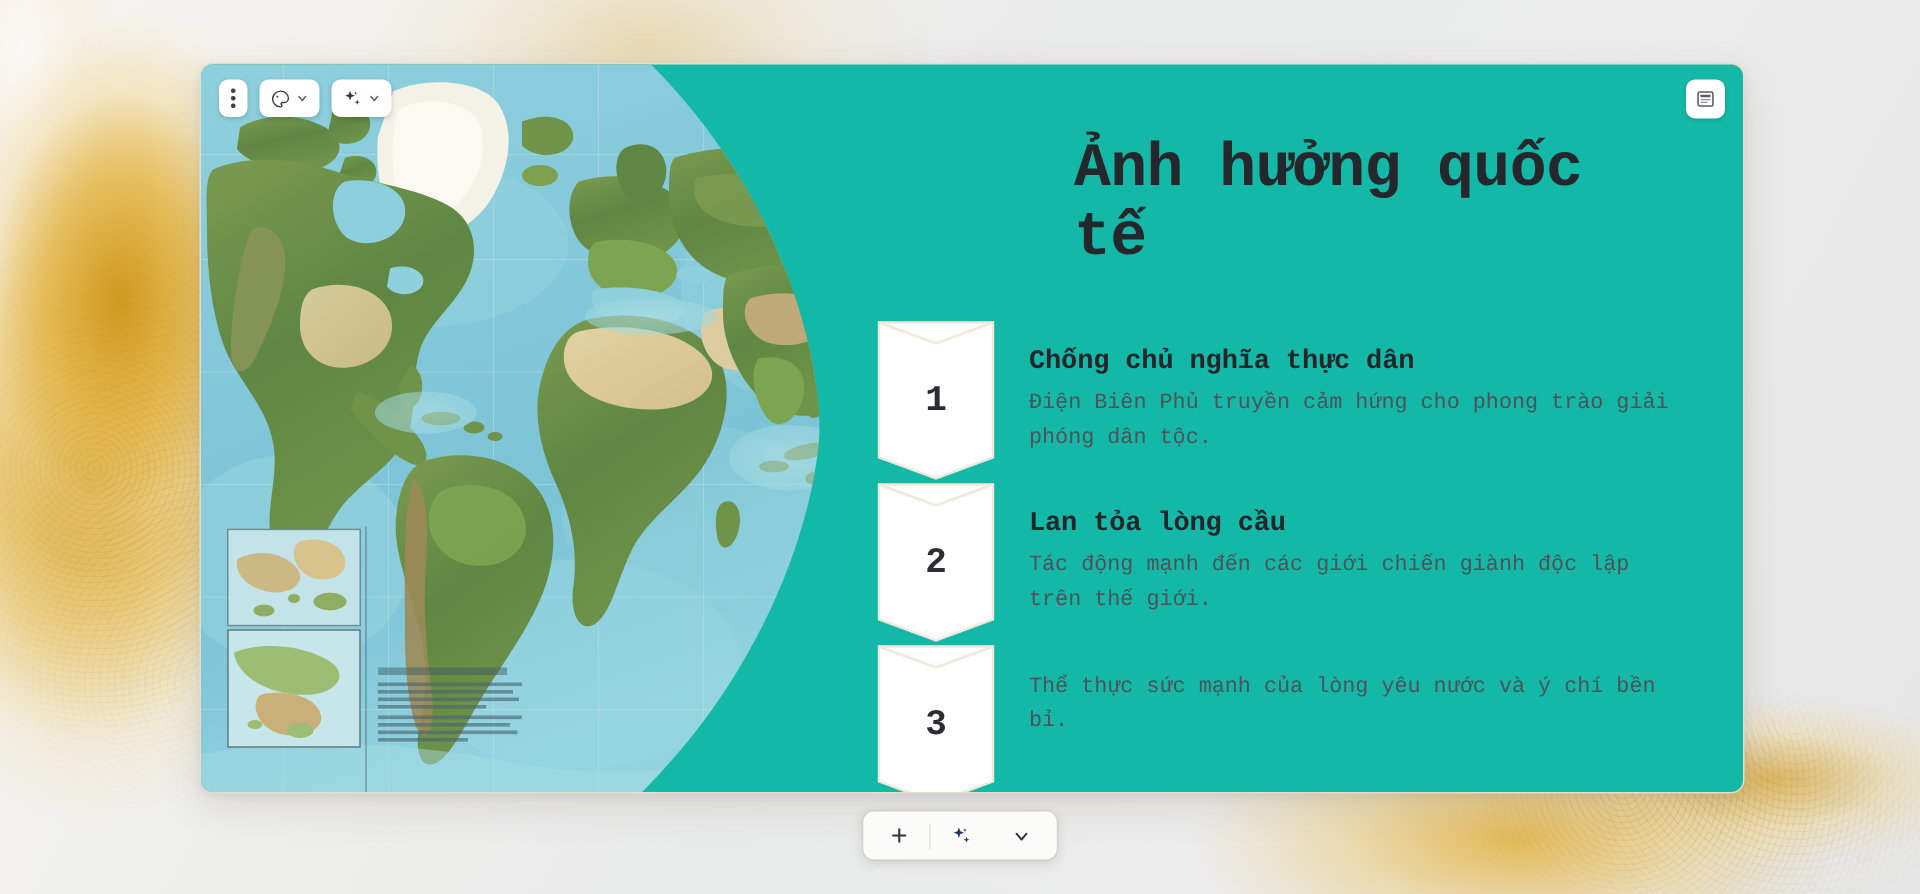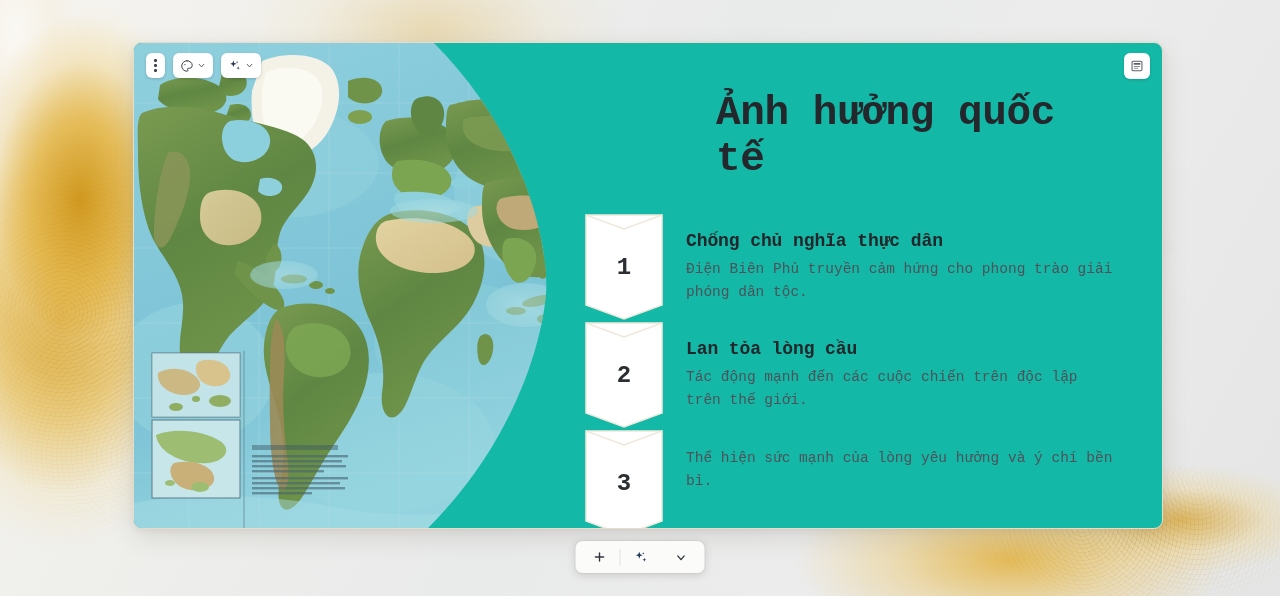--- a/index.html
+++ b/index.html
@@ -538,34 +538,34 @@
       <div class="point">
         <div class="badge">
           <svg width="84" height="108" viewBox="0 0 84 108">
             <path d="M4,2 L80,2 L80,92 L42,106 L4,92 Z" fill="#ffffff" stroke="#efe9dc" stroke-width="1.6"></path>
             <path d="M4,2 L42,16 L80,2" fill="none" stroke="#efe9dc" stroke-width="1.6"></path>
           </svg>
           <span class="badge-num">2</span>
         </div>
         <div class="point-body">
           <div class="point-title">Lan tỏa lòng cầu</div>
-          <div class="point-desc">Tác động mạnh đến các cuộc chiến trên độc lập trên thế giới.</div>
+          <div class="point-desc">Tác động mạnh đến các giới chiến giành độc lập trên thế giới.</div>
         </div>
       </div>
 
       <div class="point">
         <div class="badge">
           <svg width="84" height="108" viewBox="0 0 84 108">
             <path d="M4,2 L80,2 L80,92 L42,106 L4,92 Z" fill="#ffffff" stroke="#efe9dc" stroke-width="1.6"></path>
             <path d="M4,2 L42,16 L80,2" fill="none" stroke="#efe9dc" stroke-width="1.6"></path>
           </svg>
           <span class="badge-num">3</span>
         </div>
         <div class="point-body">
-          <div class="point-desc">Thể hiện sức mạnh của lòng yêu hưởng và ý chí bền bỉ.</div>
+          <div class="point-desc">Thể thực sức mạnh của lòng yêu nước và ý chí bền bỉ.</div>
         </div>
       </div>
 
     </div>
   </div>
 </div>
 
 <div class="bottom-bar">
   <div class="bb-btn">
     <span>

